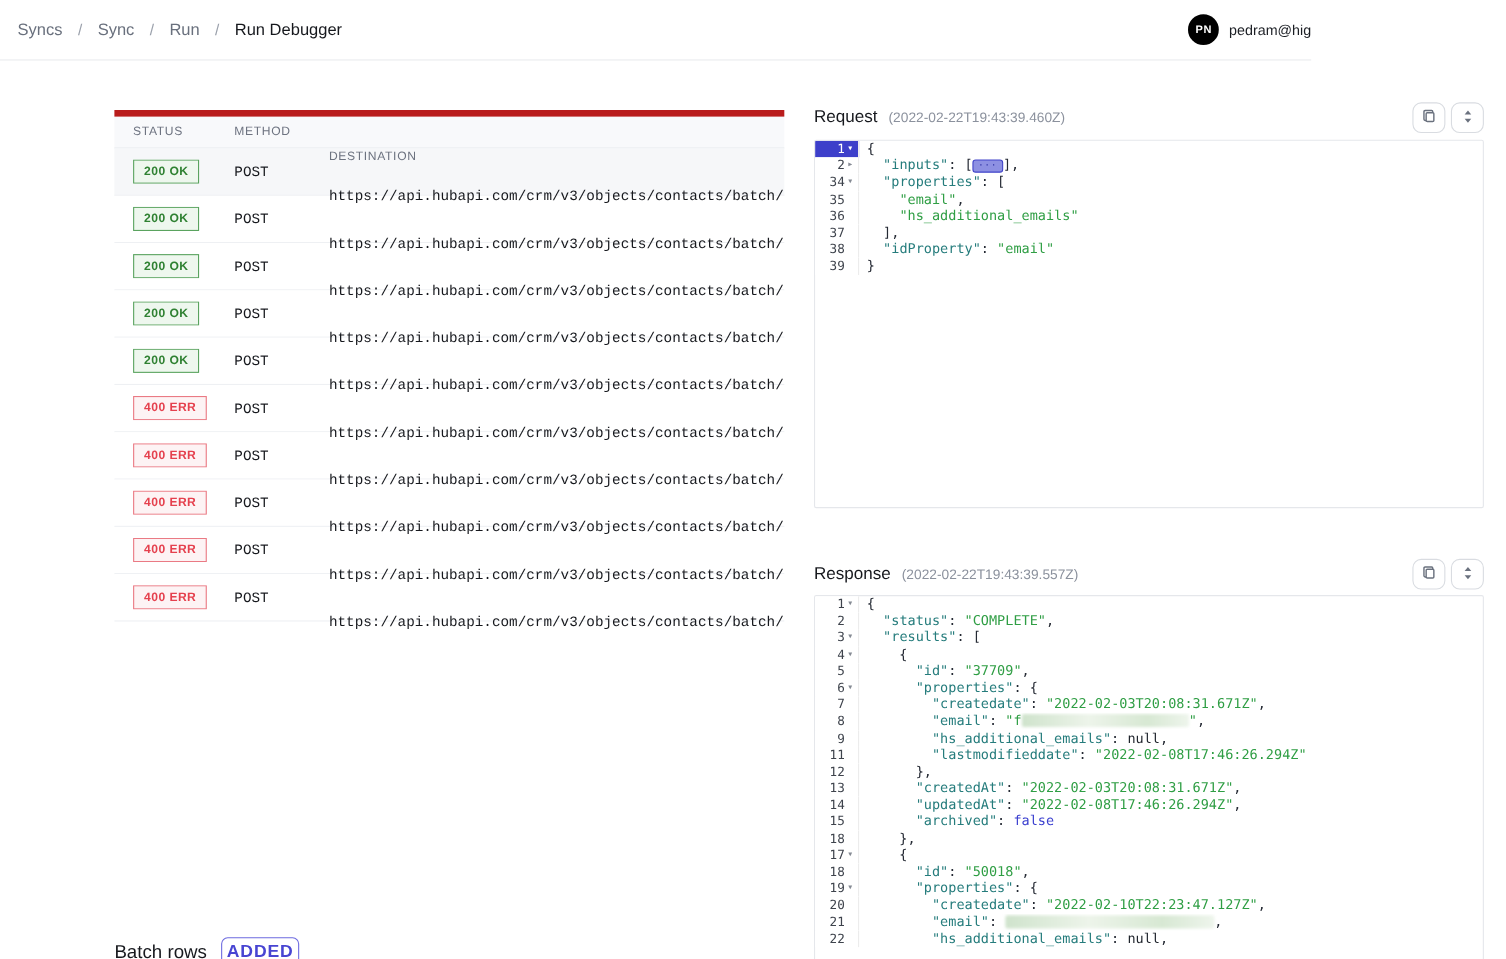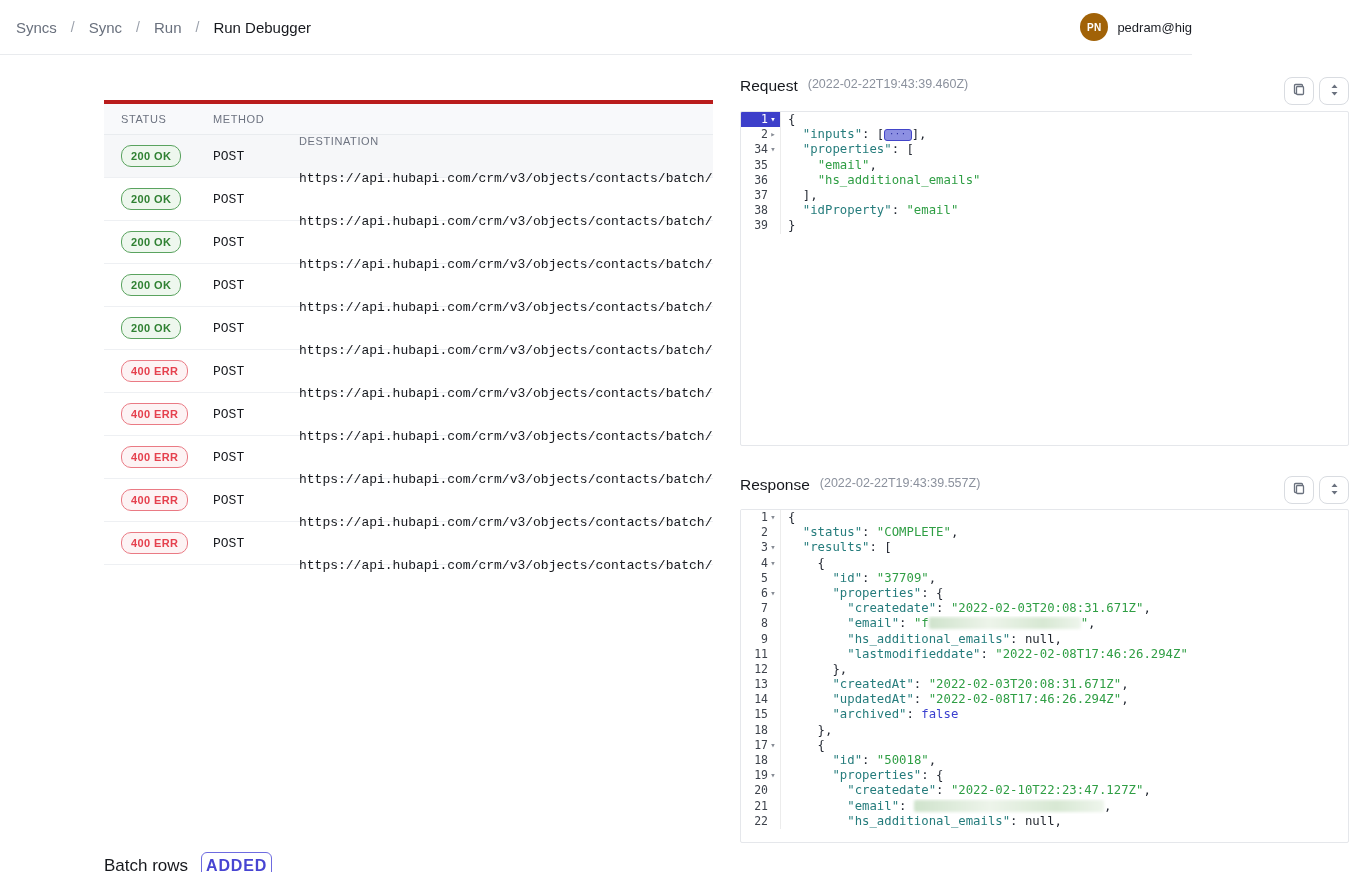--- a/index.html
+++ b/index.html
@@ -9,54 +9,54 @@
 
   
   .topbar { position:absolute; top:0; left:0; width:1192px; height:55px;
             border-bottom:1px solid #e9ebee; display:flex; align-items:center;
             justify-content:space-between; padding-left:16px; background:#fff; }
   .crumbs { display:flex; align-items:center; gap:14px; font-size:15px; }
   .crumb { color:#69707d; cursor:pointer; }
   .crumb-sep { color:#9aa0ab; font-size:14px; }
   .crumb-current { color:#16181d; font-weight:500; }
   .userblock { display:flex; align-items:center; gap:9px; flex:none; }
-  .avatar { width:28px; height:28px; border-radius:50%; background:#a16207;
+  .avatar { width:28px; height:28px; border-radius:50%; background:#000000;
             color:#fff; font-size:10px; font-weight:700; display:flex;
             align-items:center; justify-content:center; letter-spacing:.5px; }
   .useremail { font-size:13px; color:#1b1e24; white-space:nowrap; }
 
   
   .left { position:absolute; left:104px; top:81px; width:609px; }
   .section-title { font-size:17px; font-weight:500; color:#16181d; }
   .rtable { margin-top:19px; width:609px; }
-  .thead { display:flex; background:#f8f9fb; border-top:4px solid #b91c1c;
+  .thead { display:flex; background:#f8f9fb; border-top:6px solid #b91c1c;
            border-bottom:1px solid #e9ecef; height:35px; align-items:center;
            font-size:11px; font-weight:500; color:#6d7380; letter-spacing:.6px; }
   .trow { display:flex; height:43px; align-items:center; border-bottom:1px solid #eef0f3;
           background:#fff; cursor:pointer; }
   .trow.selected { background:#f6f7f9; }
   .cell { overflow:hidden; white-space:nowrap; }
   .c1 { width:109px; padding-left:17px; flex:none; }
   .c2 { width:86px; flex:none; }
   .c3 { flex:1; padding-right:2px;margin-top:44px; }
   .mono { font-family:"Liberation Mono", monospace; font-size:13px; color:#16181d; }
   .badge { display:inline-block; font-size:11px; font-weight:600; letter-spacing:.4px;
-           padding:4px 9px; border-radius:10px; border:1px solid; }
+           padding:4px 9px; border-radius:0; border:1px solid; }
   .badge.ok  { color:#2f8132; background:#eef7ee; border-color:#5aa35f; }
   .badge.err { color:#e5414e; background:#fdf3f4; border-color:#ea7a84; }
 
   .batchrows { position:absolute; left:104px; top:852px; display:flex;
                align-items:center; gap:13px; }
   .batch-badge { display:inline-block; font-size:16px; font-weight:600;
                  letter-spacing:.8px; color:#4845d2; border:1px solid #6e6be0;
                  border-radius:6px; padding:4px 4px; background:#fff; }
 
   
   .right { position:absolute; left:740px; top:77px; width:609px; }
-  .panel-head { display:flex; height:28px; }
+  .panel-head { display:flex; align-items:center; height:28px;margin-top:16px; }
   .panel-title { font-size:15.5px; font-weight:500; color:#16181d; }
   .panel-ts { font-size:12.5px; color:#8b919d; margin-left:10px; flex:1; }
   .iconbtns { display:flex; gap:5px; }
   .iconbtn { width:30px; height:28px; border:1px solid #d9dce1; border-radius:8px;
              background:#fff; display:flex; align-items:center; justify-content:center;
              cursor:pointer; color:#6a717e; }
   .codepanel { margin-top:6px; border:1px solid #e5e7eb; border-radius:2px;
                overflow:hidden; background:#fff;
                font-family:"DejaVu Sans Mono", monospace; }
   .codepanel.req { height:335px; }

